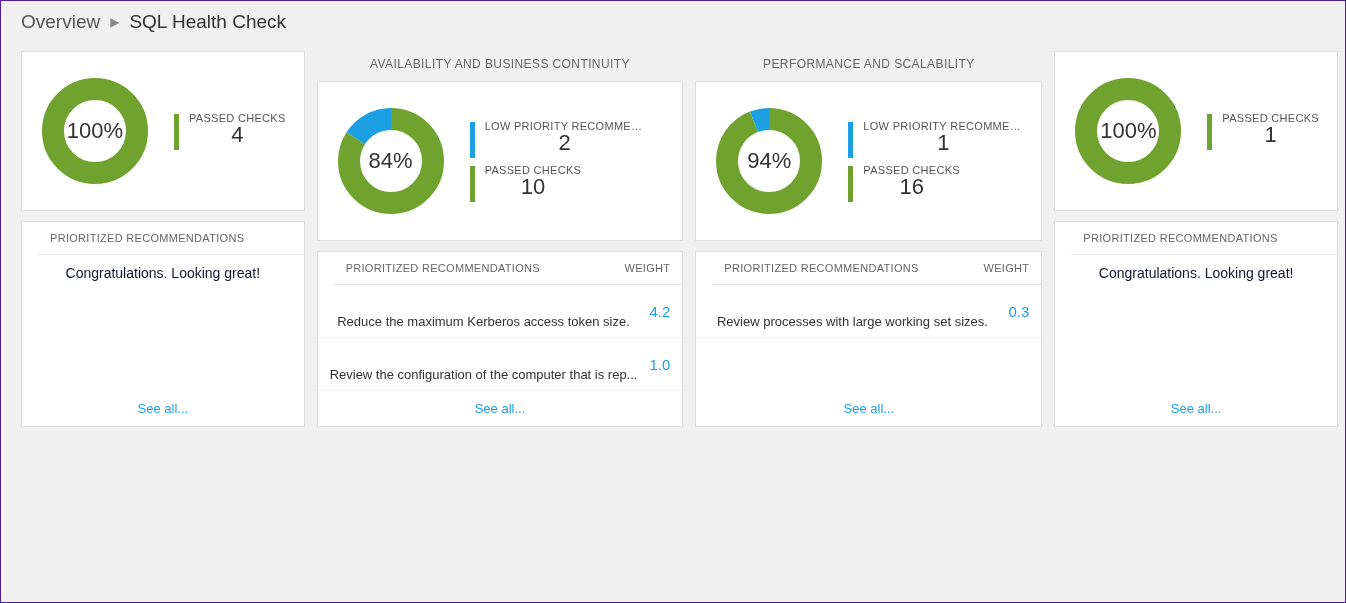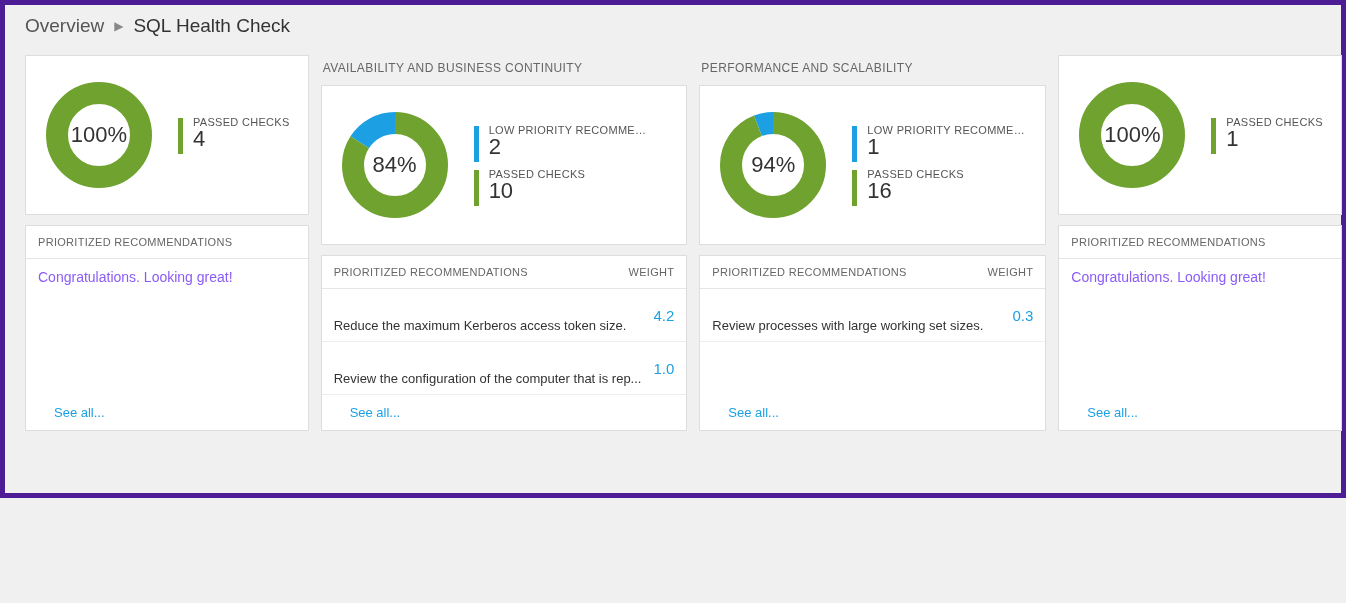--- a/index.html
+++ b/index.html
@@ -4,24 +4,25 @@
 <style>
   * { box-sizing: border-box; margin: 0; padding: 0; }
   body {
     font-family: "Segoe UI", Tahoma, sans-serif;
     background: #f0f0f0;
     width: 1346px;
     height: 603px;
     overflow: hidden;
   }
   .frame {
-    border: 5px solid #4c1d95;
+    border: 1px solid #4c1d95;
     width: 1346px;
-    height: 498px;
+    height: 603px;
     background: #f0f0f0;
+    text-align: center;
   }
   .breadcrumb {
     padding: 10px 20px;
     font-size: 19px;
     color: #555;
     display: flex;
     align-items: center;
     gap: 10px;
   }
   .breadcrumb .chev {
@@ -112,29 +113,30 @@
     height: 330px;
   }
   .list-header {
     display: flex;
     justify-content: space-between;
     font-size: 11px;
     color: #666;
     padding: 10px 12px;
     border-bottom: 1px solid #e5e5e5;
     letter-spacing: 0.3px;
+    margin-left: 16px;
   }
   .list-body {
     flex: 1;
     overflow: hidden;
   }
   .congrats {
     padding: 10px 12px;
     font-size: 14px;
-    color: #8b5cf6;
+    color: #0f172a;
   }
   .rec-row {
     display: flex;
     justify-content: space-between;
     align-items: center;
     padding: 8px 12px;
     border-bottom: 1px solid #eee;
     font-size: 13px;
     color: #333;
     gap: 12px;

